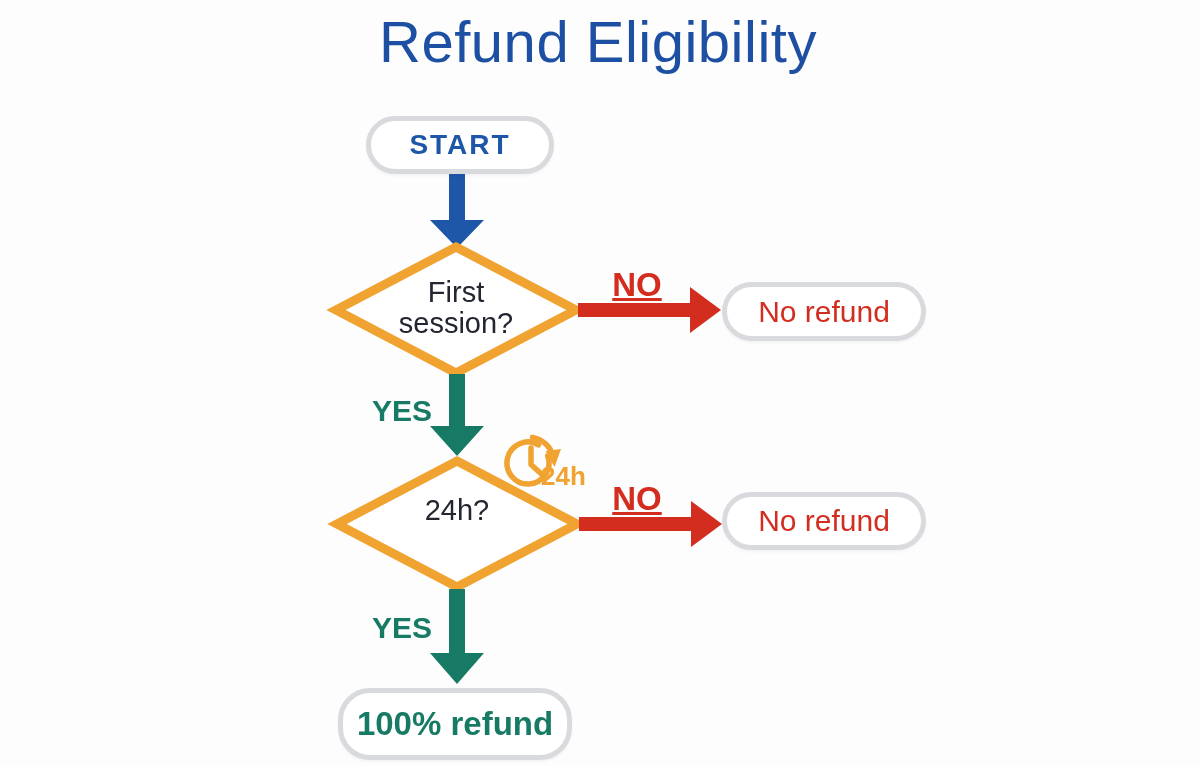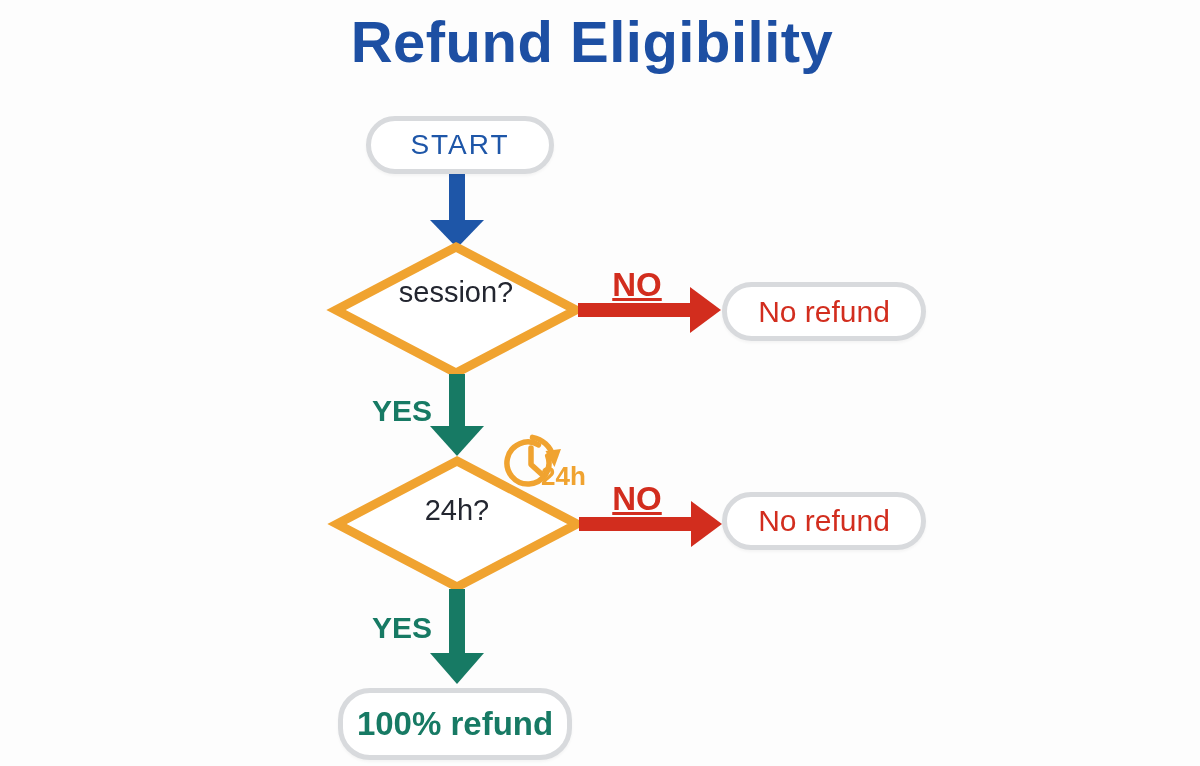--- a/index.html
+++ b/index.html
@@ -10,37 +10,37 @@
     --teal:#177a64;
     --pill-border:#d8dadd;
     --text-dark:#232630;
     --background:#fdfdfd;
   }
   *{margin:0;padding:0;box-sizing:border-box;}
   html,body{width:1200px;height:766px;overflow:hidden;}
   body{font-family:"Liberation Sans", sans-serif;background:var(--background,#fdfdfd);}
   .canvas{position:relative;width:1200px;height:766px;background:var(--background,#fdfdfd);}
   .title{
-    position:absolute;top:8px;left:0;width:1184px;text-align:center;
-    font-size:58px;font-weight:700;color:var(--title-blue,#1d4fa3);letter-spacing:0.5px;
+    position:absolute;top:8px;left:6px;width:1184px;text-align:center;
+    font-size:58px;font-weight:400;color:var(--title-blue,#1d4fa3);letter-spacing:0.5px;
   }
   .shapes{position:absolute;left:0;top:0;width:1200px;height:766px;}
   .fill-blue{fill:var(--arrow-blue,#1e56a8);}
   .fill-red{fill:var(--red,#d22d1e);}
   .fill-green{fill:var(--teal,#177a64);}
   .diamond{fill:#ffffff;stroke:var(--orange,#f0a330);stroke-width:9;stroke-linejoin:miter;}
   .clock-stroke{fill:none;stroke:var(--orange,#f0a330);stroke-width:5.5;stroke-linecap:round;stroke-linejoin:round;}
   .clock-fill{fill:var(--orange,#f0a330);}
   .pill{
     position:absolute;background:#ffffff;border:5px solid var(--pill-border,#d8dadd);
     border-radius:32px;display:flex;align-items:center;justify-content:center;
     box-shadow:0 2px 3px rgba(0,0,0,0.04);
   }
   .pill-start{left:366px;top:116px;width:188px;height:58px;}
-  .pill-start span{color:var(--arrow-blue,#1e56a8);font-size:28px;font-weight:400;letter-spacing:2px;text-align:right;}
+  .pill-start span{color:var(--arrow-blue,#1e56a8);font-size:28px;font-weight:700;letter-spacing:2px;text-align:right;}
   .pill-no1{left:722px;top:282px;width:204px;height:59px;}
   .pill-no2{left:722px;top:492px;width:204px;height:58px;}
   .pill-no1 span,.pill-no2 span{color:var(--red,#d22d1e);font-size:30px;font-weight:400;}
   .pill-refund{left:338px;top:688px;width:234px;height:72px;}
   .pill-refund span{color:var(--teal,#177a64);font-size:33px;font-weight:700;}
   .diamond-text{
     position:absolute;width:220px;text-align:center;color:var(--text-dark,#232630);
     font-size:29px;font-weight:500;line-height:31px;
   }
   .dtext-1{left:346px;top:277px;}
@@ -101,20 +101,21 @@
       <rect class="fill-green" x="449" y="589" width="16" height="66"></rect>
       <polygon class="fill-green" points="430,653 484,653 457,684"></polygon>
     </g>
   </svg>
 
   <div class="pill pill-start">
     <span>START</span>
   </div>
 
   <div class="diamond-text dtext-1">
+    <div>First</div>
     <div>session?</div>
   </div>
 
   <div class="edge-label edge-no lbl-no1">NO</div>
   <div class="edge-label edge-yes lbl-yes1">YES</div>
 
   <div class="pill pill-no1">
     <span>No refund</span>
   </div>
 

